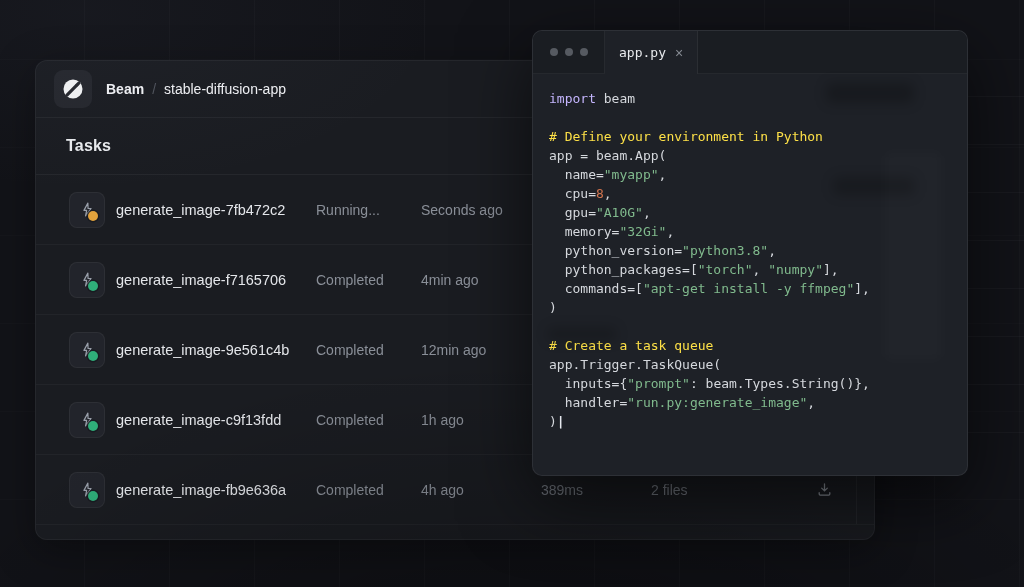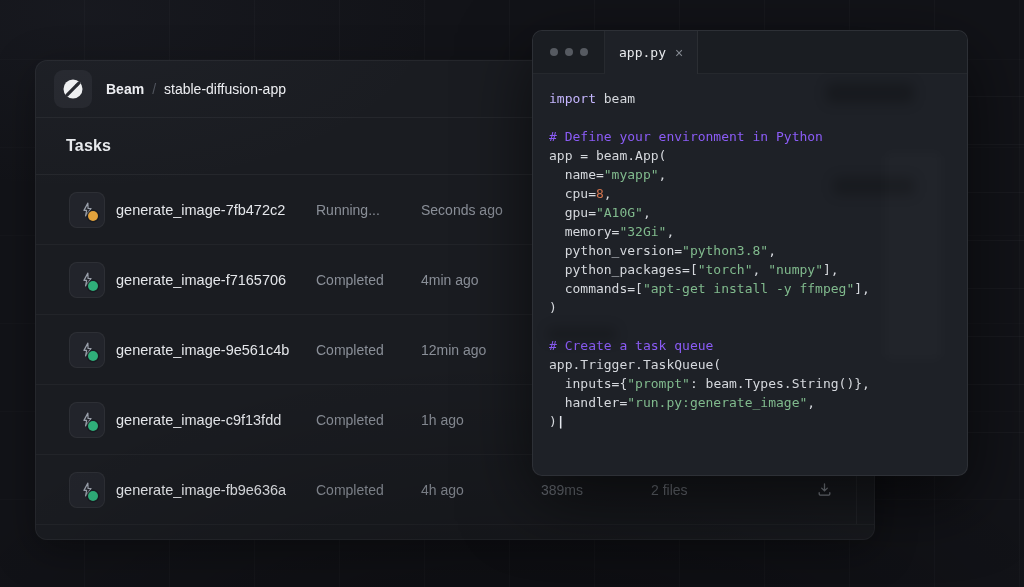--- a/index.html
+++ b/index.html
@@ -98,21 +98,21 @@
     background:#1e2127;border-right:1px solid rgba(255,255,255,0.06);
     margin-bottom:-1px;cursor:pointer;
   }
   .tab .label{font-family:"DejaVu Sans Mono",monospace;font-size:13px;color:#e8eaed;}
   .tab .close{color:#868b93;font-size:14px;line-height:1;cursor:pointer;}
   .code{
     margin:0;padding:15px 16px;font-family:"DejaVu Sans Mono",monospace;
     font-size:13px;line-height:19px;
   }
   .cl{min-height:19px;white-space:pre;}
-  .pl{color:#d5d8dd;} .kw{color:#c4b5fd;} .cm{color:#8b5cf6;}
+  .pl{color:#d5d8dd;} .kw{color:#c4b5fd;} .cm{color:#fde047;}
   .str{color:#80ba8d;} .num{color:#d2744e;} .cur{color:#e6e9ee;font-weight:700;}
   .smudge{position:absolute;filter:blur(6px);border-radius:6px;pointer-events:none;}
 </style>
 </head>
 <body>
 
 <div class="stage">
   <div class="bg-grid"></div>
   <div class="bg-sideRows"></div>
 

